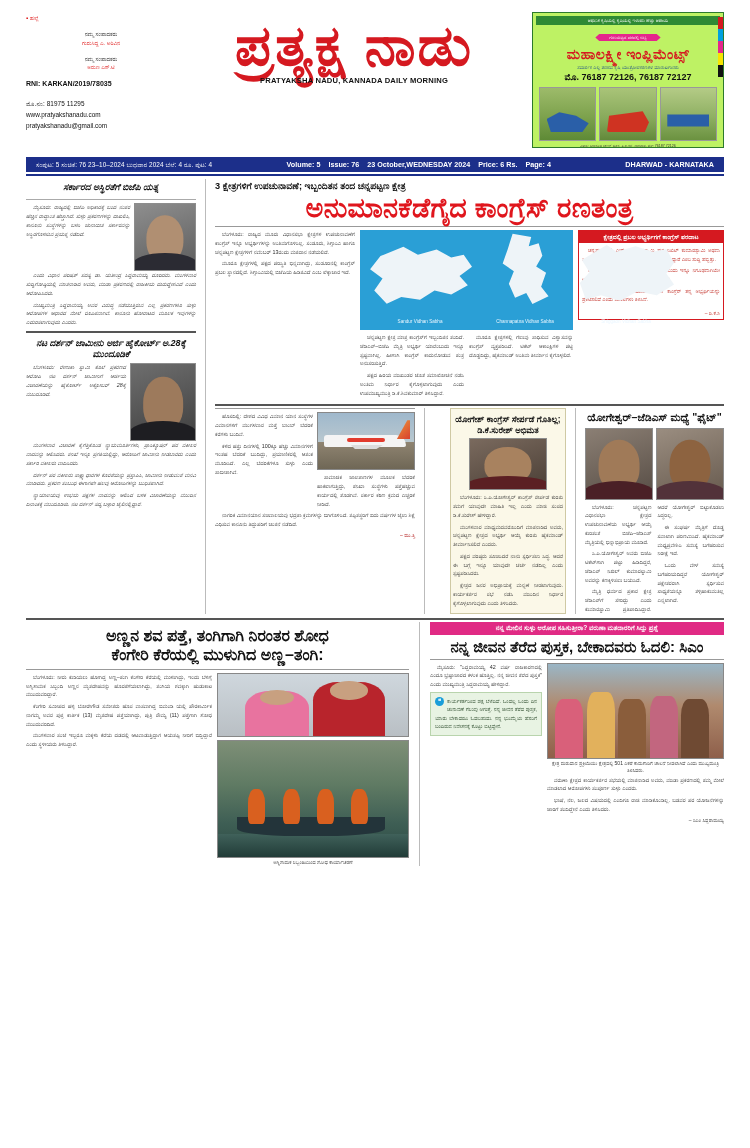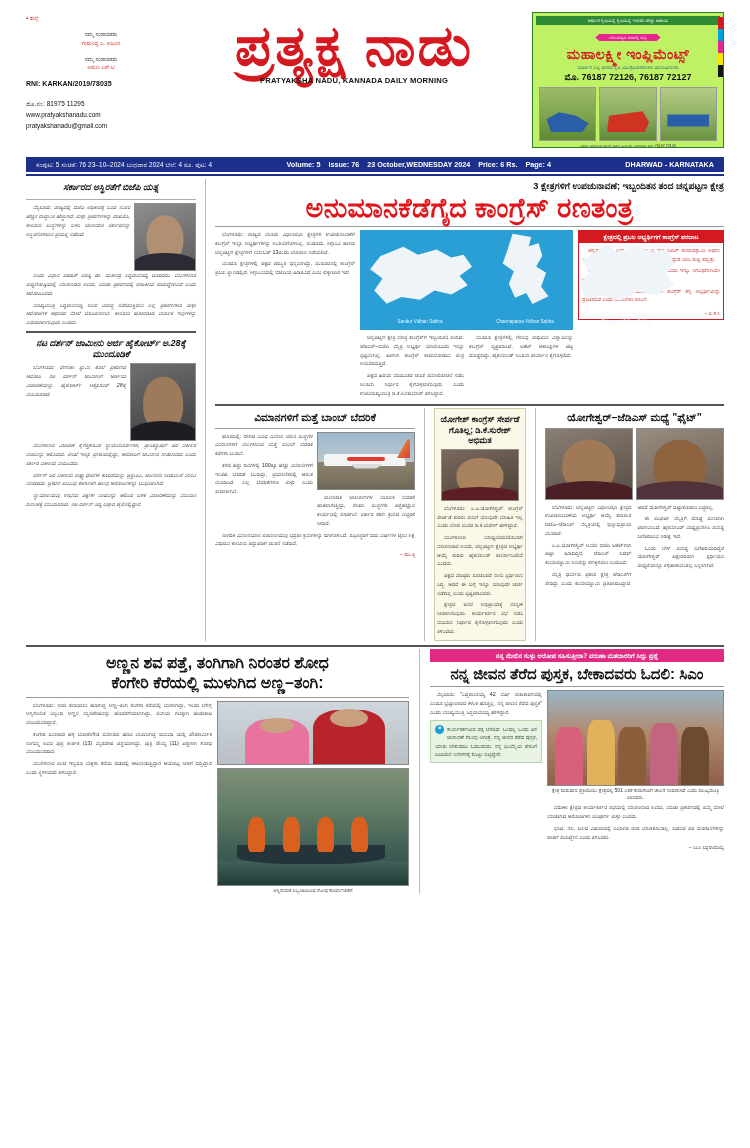--- a/index.html
+++ b/index.html
@@ -72,21 +72,21 @@
   }
   .infobar .kn { font-weight:normal; font-size:6.4px; letter-spacing:.1px; }
   .infobar .grp { display:flex; gap:8px; align-items:center; }
   .rule-thick { border-top:2px solid #1c2f8a; margin:2px 0 3px 0; }
 
   
   .main { display:flex; gap:5px; }
   .col-left  { width:170px;font-style:italic; }
   .col-mid   { flex:1; }
 
-  .hl-sub { font-size:9.2px; font-weight:bold; text-align:right; color:#111; padding:2px 0 1px 0; }
+  .hl-sub { font-size:9.2px; font-weight:bold; text-align:left; color:#111; padding:2px 0 1px 0; }
   .hl-main {
     font-size:27px; font-weight:bold; color:#e0161d; text-align:center;
     line-height:1.12; letter-spacing:.3px; padding-bottom:3px;
   }
   .rule-thin { border-top:1px solid #999; }
 
   
   .story-hd {
     font-size:10.6px; font-weight:bold; text-align:center; line-height:1.25;
     padding:3px 2px 3px 2px; color:#111;
@@ -339,21 +339,20 @@
           </div>
           <div class="redbox-sign">– ಡಿ.ಕೆ.ಶಿ</div>
         </div>
       </div>
 
       <div class="sep-h2"></div>
 
       <div style="display:flex; gap:5px;">
 
         <div style="width:200px;">
-          <div class="story-hd">ವಿಮಾನಗಳಿಗೆ ಮತ್ತೆ ಬಾಂಬ್ ಬೆದರಿಕೆ</div>
           <div class="rule-thin"></div>
           <div style="display:flex; gap:4px; margin-top:3px;">
             <div class="body-text" style="flex:1;">
               <p>ಹೊಸದಿಲ್ಲಿ: ದೇಶದ ವಿವಿಧ ವಿಮಾನ ಯಾನ ಸಂಸ್ಥೆಗಳ ವಿಮಾನಗಳಿಗೆ ಮಂಗಳವಾರ ಮತ್ತೆ ಬಾಂಬ್ ಬೆದರಿಕೆ ಕರೆಗಳು ಬಂದಿವೆ.</p>
               <p>ಕಳೆದ ಹತ್ತು ದಿನಗಳಲ್ಲಿ 100ಕ್ಕೂ ಹೆಚ್ಚು ವಿಮಾನಗಳಿಗೆ ಇಂತಹ ಬೆದರಿಕೆ ಬಂದಿದ್ದು, ಪ್ರಯಾಣಿಕರಲ್ಲಿ ಆತಂಕ ಮೂಡಿಸಿದೆ. ಎಲ್ಲ ಬೆದರಿಕೆಗಳೂ ಸುಳ್ಳು ಎಂದು ಸಾಬೀತಾಗಿವೆ.</p>
             </div>
             <div style="width:98px;flex:none;">
               <div class="plane-photo" style="height:58px;border:1px solid #888;">
                 <div class="plane-body"></div>
                 <div class="plane-tail"></div>
@@ -366,21 +365,21 @@
             </div>
           </div>
           <div class="body-text">
             <p>ನಾಗರಿಕ ವಿಮಾನಯಾನ ಸಚಿವಾಲಯವು ಭದ್ರತಾ ಕ್ರಮಗಳನ್ನು ಬಿಗಿಗೊಳಿಸಿದೆ. ತಪ್ಪಿತಸ್ಥರಿಗೆ ಐದು ವರ್ಷಗಳ ಜೈಲು ಶಿಕ್ಷೆ ವಿಧಿಸುವ ಕಾನೂನು ತಿದ್ದುಪಡಿಗೆ ಚಿಂತನೆ ನಡೆದಿದೆ.</p>
           </div>
           <div style="text-align:right;font-size:5px;color:#a00;">– ಮು.ತ್ತಿ</div>
         </div>
 
         <div class="sep-v"></div>
 
-        <div class="creambox" style="width:92px;padding:2px;">
+        <div class="creambox" style="width:116px;padding:2px;margin-left:16px;">
           <div class="story-hd xs">ಯೋಗೇಶ್ ಕಾಂಗ್ರೆಸ್ ಸೇರ್ಪಡೆ ಗೊತಿಲ್ಲ; ಡಿ.ಕೆ.ಸುರೇಶ್ ಅಭಿಮತ</div>
           <div class="photo ph-c" style="width:78px;height:52px;margin:0 auto;">
             <div class="face"></div>
               <div class="shoulders"></div>
           </div>
           <div class="body-text" style="margin-top:3px;">
             <p>ಬೆಂಗಳೂರು: ಸಿ.ಪಿ.ಯೋಗೇಶ್ವರ್ ಕಾಂಗ್ರೆಸ್ ಸೇರ್ಪಡೆ ಕುರಿತು ತಮಗೆ ಯಾವುದೇ ಮಾಹಿತಿ ಇಲ್ಲ ಎಂದು ಮಾಜಿ ಸಂಸದ ಡಿ.ಕೆ.ಸುರೇಶ್ ಹೇಳಿದ್ದಾರೆ.</p>
             <p>ಮಂಗಳವಾರ ಮಾಧ್ಯಮದವರೊಂದಿಗೆ ಮಾತನಾಡಿದ ಅವರು, ಚನ್ನಪಟ್ಟಣ ಕ್ಷೇತ್ರದ ಅಭ್ಯರ್ಥಿ ಆಯ್ಕೆ ಕುರಿತು ಹೈಕಮಾಂಡ್ ತೀರ್ಮಾನಿಸಲಿದೆ ಎಂದರು.</p>
             <p>ಪಕ್ಷದ ವರಿಷ್ಠರು ಸೂಚಿಸಿದರೆ ನಾನು ಸ್ಪರ್ಧಿಸಲು ಸಿದ್ಧ. ಆದರೆ ಈ ಬಗ್ಗೆ ಇನ್ನೂ ಯಾವುದೇ ಚರ್ಚೆ ನಡೆದಿಲ್ಲ ಎಂದು ಸ್ಪಷ್ಟಪಡಿಸಿದರು.</p>
             <p>ಕ್ಷೇತ್ರದ ಜನರ ಅಭಿಪ್ರಾಯಕ್ಕೆ ಮನ್ನಣೆ ನೀಡಲಾಗುವುದು. ಕಾರ್ಯಕರ್ತರ ಸಭೆ ನಡೆಸಿ ಮುಂದಿನ ನಿರ್ಧಾರ ಕೈಗೊಳ್ಳಲಾಗುವುದು ಎಂದು ತಿಳಿಸಿದರು.</p>

